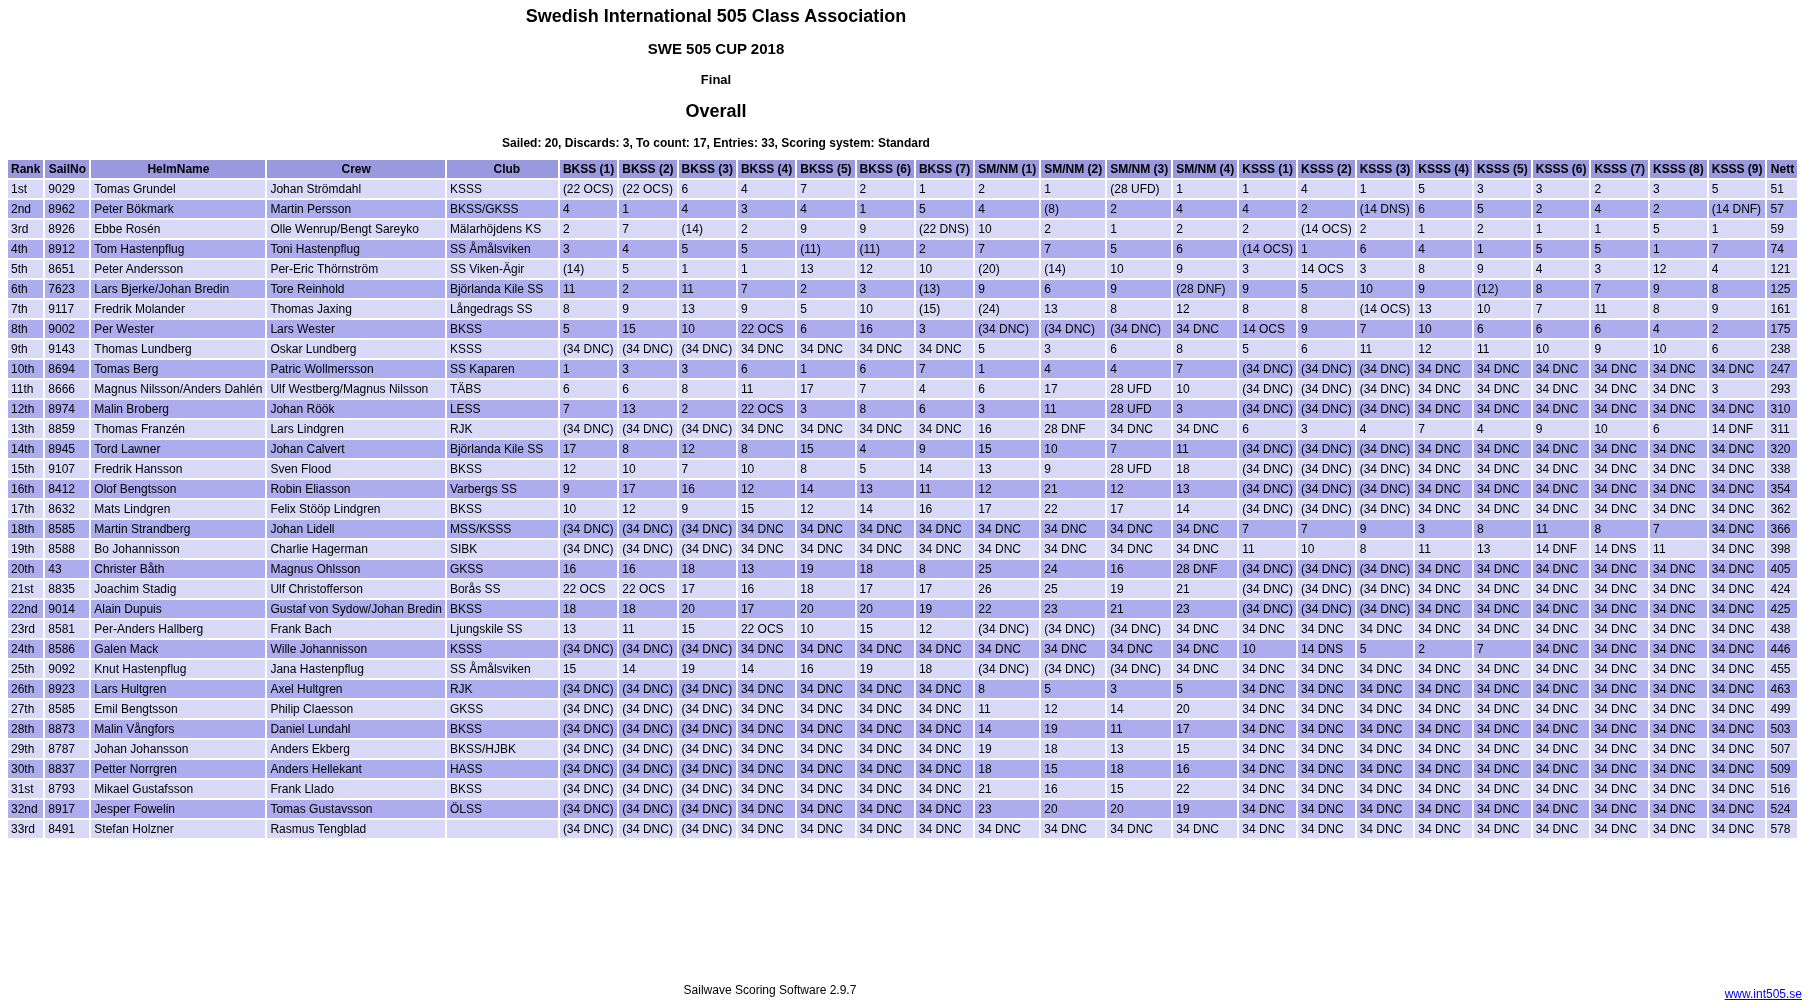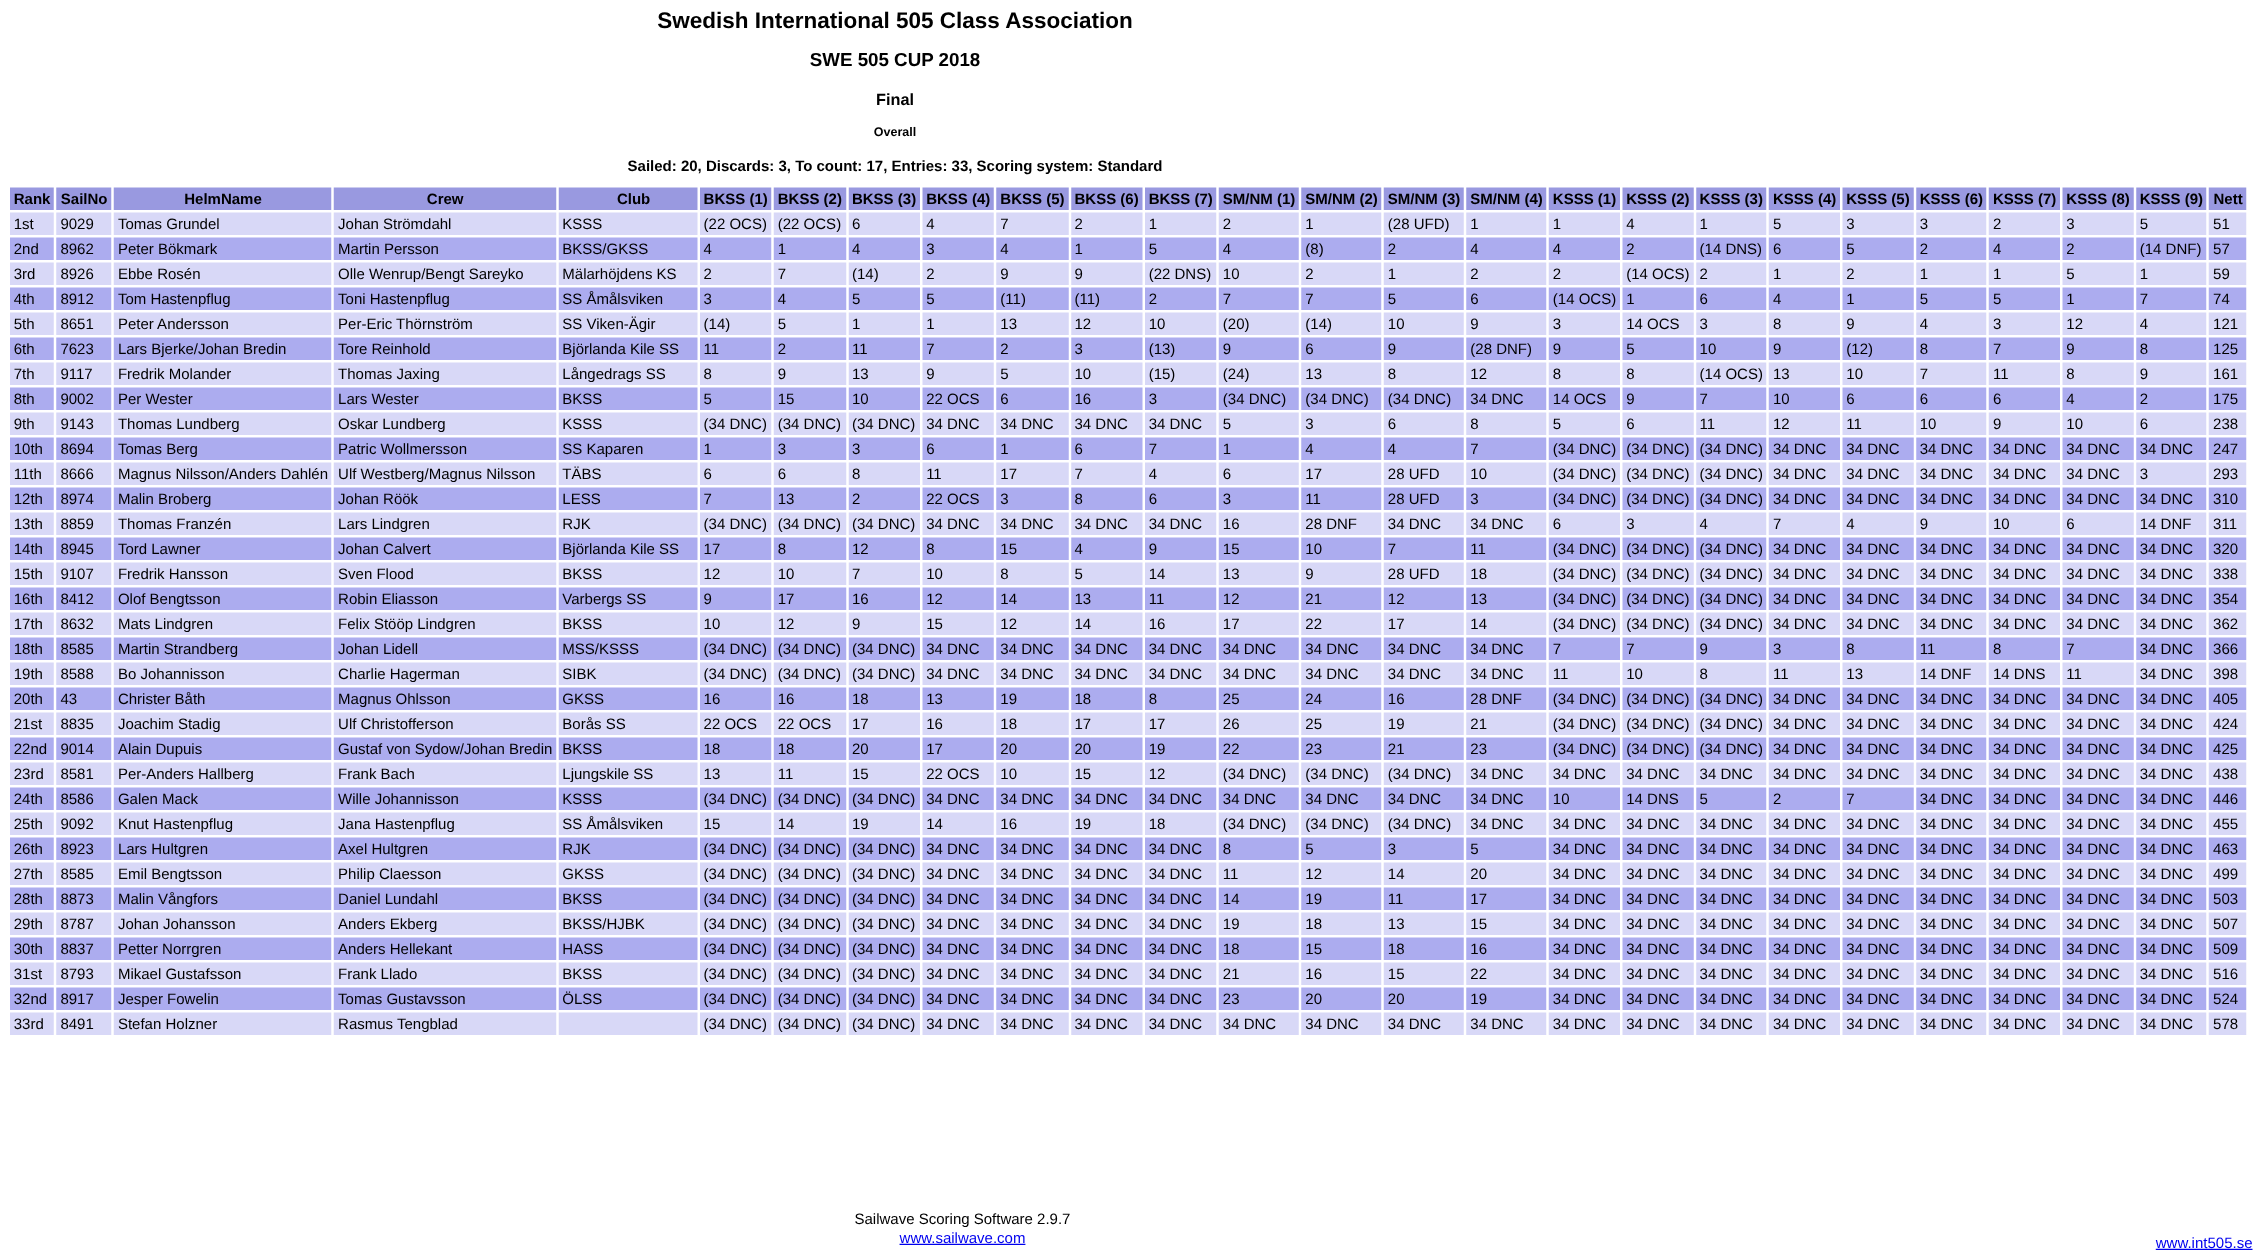--- a/index.html
+++ b/index.html
@@ -5,21 +5,21 @@
   html,body{margin:0;padding:0;}
   body{
     width:1808px;height:1004px;position:relative;overflow:hidden;
     background:var(--page-bg,#fff);color:var(--text,#000);
     font-family:"Liberation Sans","DejaVu Sans",sans-serif;
   }
   .titles{width:1432px;text-align:center;font-weight:bold;}
   .t1{font-size:18px;padding-top:6px;}
   .t2{font-size:15px;padding-top:13px;}
   .t3{font-size:13px;padding-top:15px;}
-  .t4{font-size:10px;padding-top:14px;}
+  .t4{font-size:18px;padding-top:14px;}
   .summary{font-size:12px;padding-top:14px;padding-bottom:8px;}
   table.results{
     border-collapse:separate;border-spacing:2px;
     margin-left:6px;font-size:12px;line-height:14px;
   }
   table.results th{
     background:var(--header-bg,#9999e0);font-weight:bold;text-align:center;
     padding:2px 3px;white-space:nowrap;
   }
   table.results td{padding:2px 3px;white-space:nowrap;text-align:left;}
@@ -1004,15 +1004,14 @@
         <td>34 DNC</td>
         <td>34 DNC</td>
         <td>34 DNC</td>
         <td>578</td>
       </tr>
     </tbody>
 </table>
 
 <div class="footer">
   <div>Sailwave Scoring Software 2.9.7</div>
-  <div><a>www.sailwave.com</a></div>
 </div>
 <a class="site-link">www.int505.se</a>
 
 </body></html>

